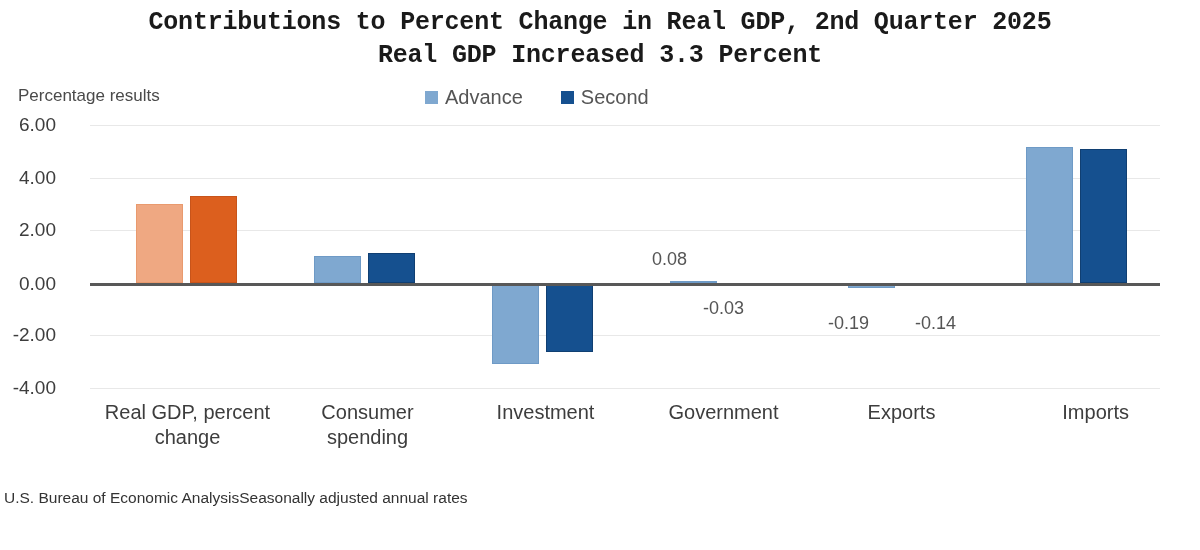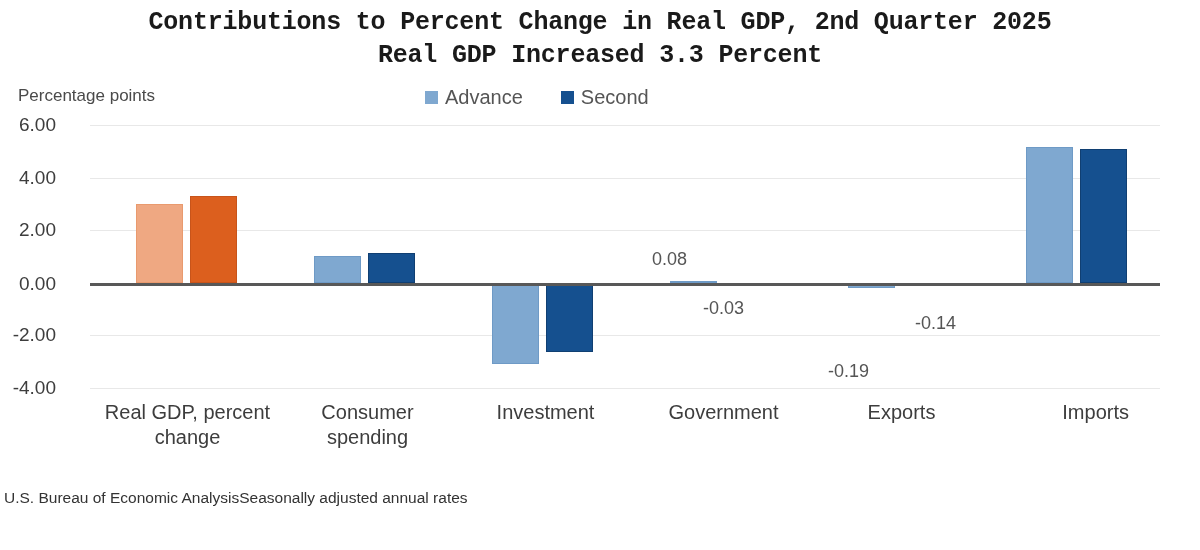--- a/index.html
+++ b/index.html
@@ -146,21 +146,21 @@
   #footer .srcrow .right { margin-right: 10px; }
 </style>
 </head>
 <body>
 
 <div id="title-block">
   <div class="chart-title">Contributions to Percent Change in Real GDP, 2nd Quarter 2025</div>
   <div class="chart-title">Real GDP Increased 3.3 Percent</div>
 </div>
 
-<div id="axis-caption">Percentage points</div>
+<div id="axis-caption">Percentage results</div>
 
 <div id="legend">
     <div class="legend-entry">
       <span class="legend-swatch" style="background: rgb(127, 168, 208);"></span>
       <span>Advance</span>
     </div>
     <div class="legend-entry">
       <span class="legend-swatch" style="background: rgb(21, 80, 143);"></span>
       <span>Second</span>
     </div>
@@ -186,21 +186,21 @@
     <div class="bar" style="left: 402px; width: 47px; top: 157.8px; height: 81.5px; background: rgb(127, 168, 208); border: 1px solid rgb(110, 154, 198);"></div>
     <div class="bar" style="left: 456px; width: 47px; top: 157.8px; height: 69.7px; background: rgb(21, 80, 143); border: 1px solid rgb(16, 63, 114);"></div>
     <div class="bar" style="left: 580px; width: 47px; top: 155.7px; height: 2.1px; background: rgb(127, 168, 208); border: 1px solid rgb(110, 154, 198);"></div>
     <div class="bar" style="left: 634px; width: 47px; top: 157.8px; height: 1.5px; background: rgb(21, 80, 143); border: 1px solid rgb(16, 63, 114);"></div>
     <div class="bar" style="left: 758px; width: 47px; top: 157.8px; height: 5px; background: rgb(127, 168, 208); border: 1px solid rgb(110, 154, 198);"></div>
     <div class="bar" style="left: 812px; width: 47px; top: 157.8px; height: 3.7px; background: rgb(21, 80, 143); border: 1px solid rgb(16, 63, 114);"></div>
     <div class="bar" style="left: 936px; width: 47px; top: 22.4px; height: 135.4px; background: rgb(127, 168, 208); border: 1px solid rgb(110, 154, 198);"></div>
     <div class="bar" style="left: 990px; width: 47px; top: 23.7px; height: 134.1px; background: rgb(21, 80, 143); border: 1px solid rgb(16, 63, 114);"></div>
     <div class="vlabel" style="left: 562px; top: 124px;">0.08</div>
     <div class="vlabel" style="left: 613px; top: 173px;">-0.03</div>
-    <div class="vlabel" style="left: 738px; top: 188px; margin-top: 48px;">-0.19</div>
+    <div class="vlabel" style="left: 738px; top: 188px;">-0.19</div>
     <div class="vlabel" style="left: 795px; top: 188px; margin-left: 30px;">-0.14</div>
   </div>
 
 <div id="cat-labels">
     <div class="cat" style="left: 10px; width: 175px;">
       <div>Real GDP, percent</div>
       <div>change</div>
     </div>
     <div class="cat" style="left: 190px; width: 175px;">
       <div>Consumer</div>

